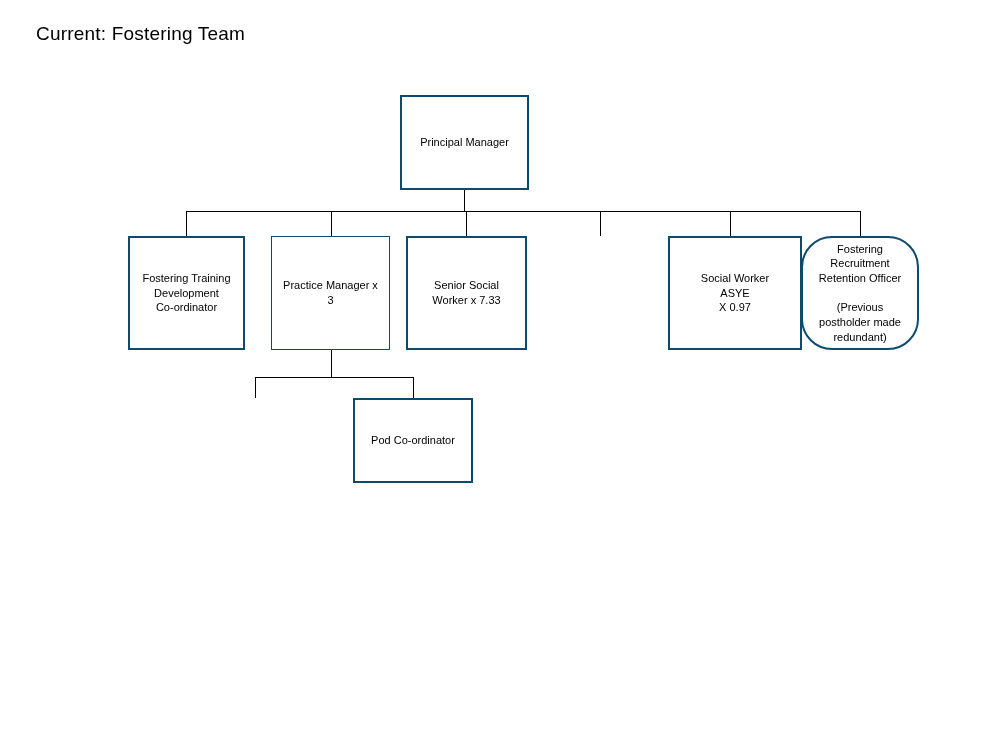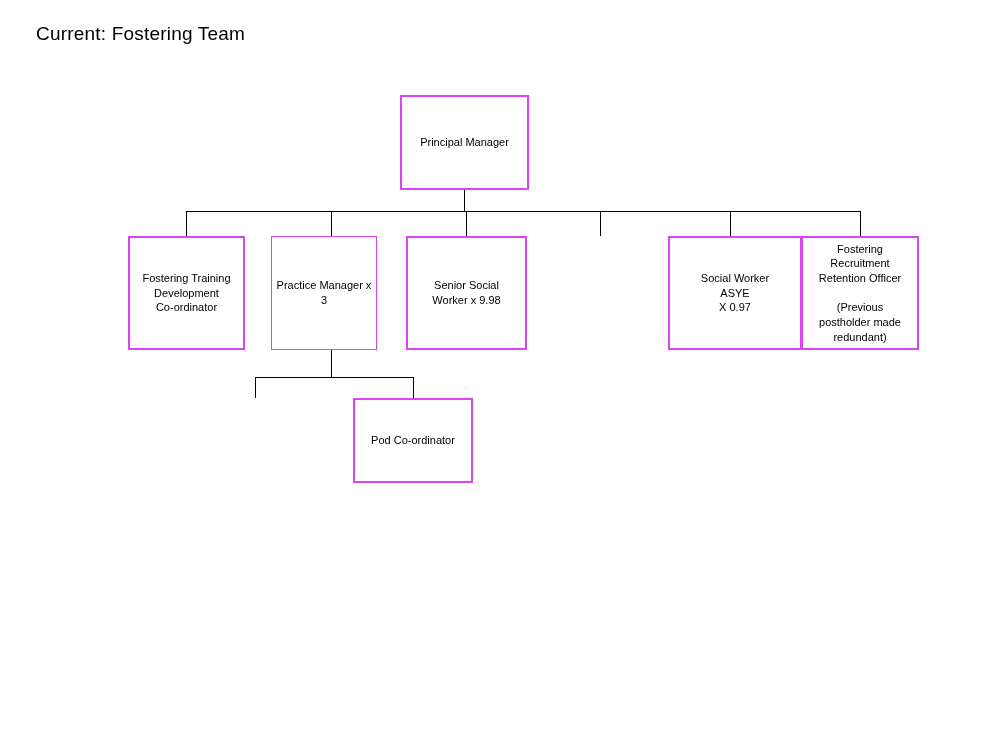--- a/index.html
+++ b/index.html
@@ -21,21 +21,21 @@
     left: 36px;
     top: 23px;
     font-size: 19px;
     letter-spacing: 0.2px;
     color: #000000;
     white-space: nowrap;
   }
   .node {
     position: absolute;
     box-sizing: border-box;
-    border: 2px solid #d946ef;
+    border: 2px solid #0c4a6e;
     background: #ffffff;
     display: flex;
     align-items: center;
     justify-content: center;
     text-align: center;
     white-space: pre-line;
     font-size: 11px;
     line-height: 1.33;
     padding: 2px 4px;
   }
@@ -67,32 +67,32 @@
   <div class="line" style="left:255px; top:377px; width:159px; height:1px;"></div>
   <div class="line" style="left:255px; top:377px; width:1px; height:21px;"></div>
   <div class="line" style="left:413px; top:377px; width:1px; height:21px;"></div>
 
   <div class="node" style="left:400px; top:95px; width:129px; height:95px;">Principal Manager</div>
 
   <div class="node" style="left:128px; top:236px; width:117px; height:114px;">Fostering Training
 Development
 Co-ordinator</div>
 
-  <div class="node thin" style="left:271px; top:236px; width:106px; height:114px;">Practice Manager x
+  <div class="node thin" style="left:271px; top:236px; width:119px; height:114px;">Practice Manager x
 3</div>
 
   <div class="node" style="left:406px; top:236px; width:121px; height:114px;">Senior Social
-Worker x 9.98</div>
+Worker x 7.33</div>
 
 
   <div class="node" style="left:668px; top:236px; width:134px; height:114px;text-align:center;">Social Worker
 ASYE
 X 0.97</div>
 
-  <div class="node" style="left:801px; top:236px; width:118px; height:114px;">Fostering
+  <div class="node" style="left:801px; top:236px; width:118px; height:114px;border-radius:31px;">Fostering
 Recruitment
 Retention Officer
 
 (Previous
 postholder made
 redundant)</div>
 
 
   <div class="node" style="left:353px; top:398px; width:120px; height:85px;">Pod Co-ordinator</div>
 

